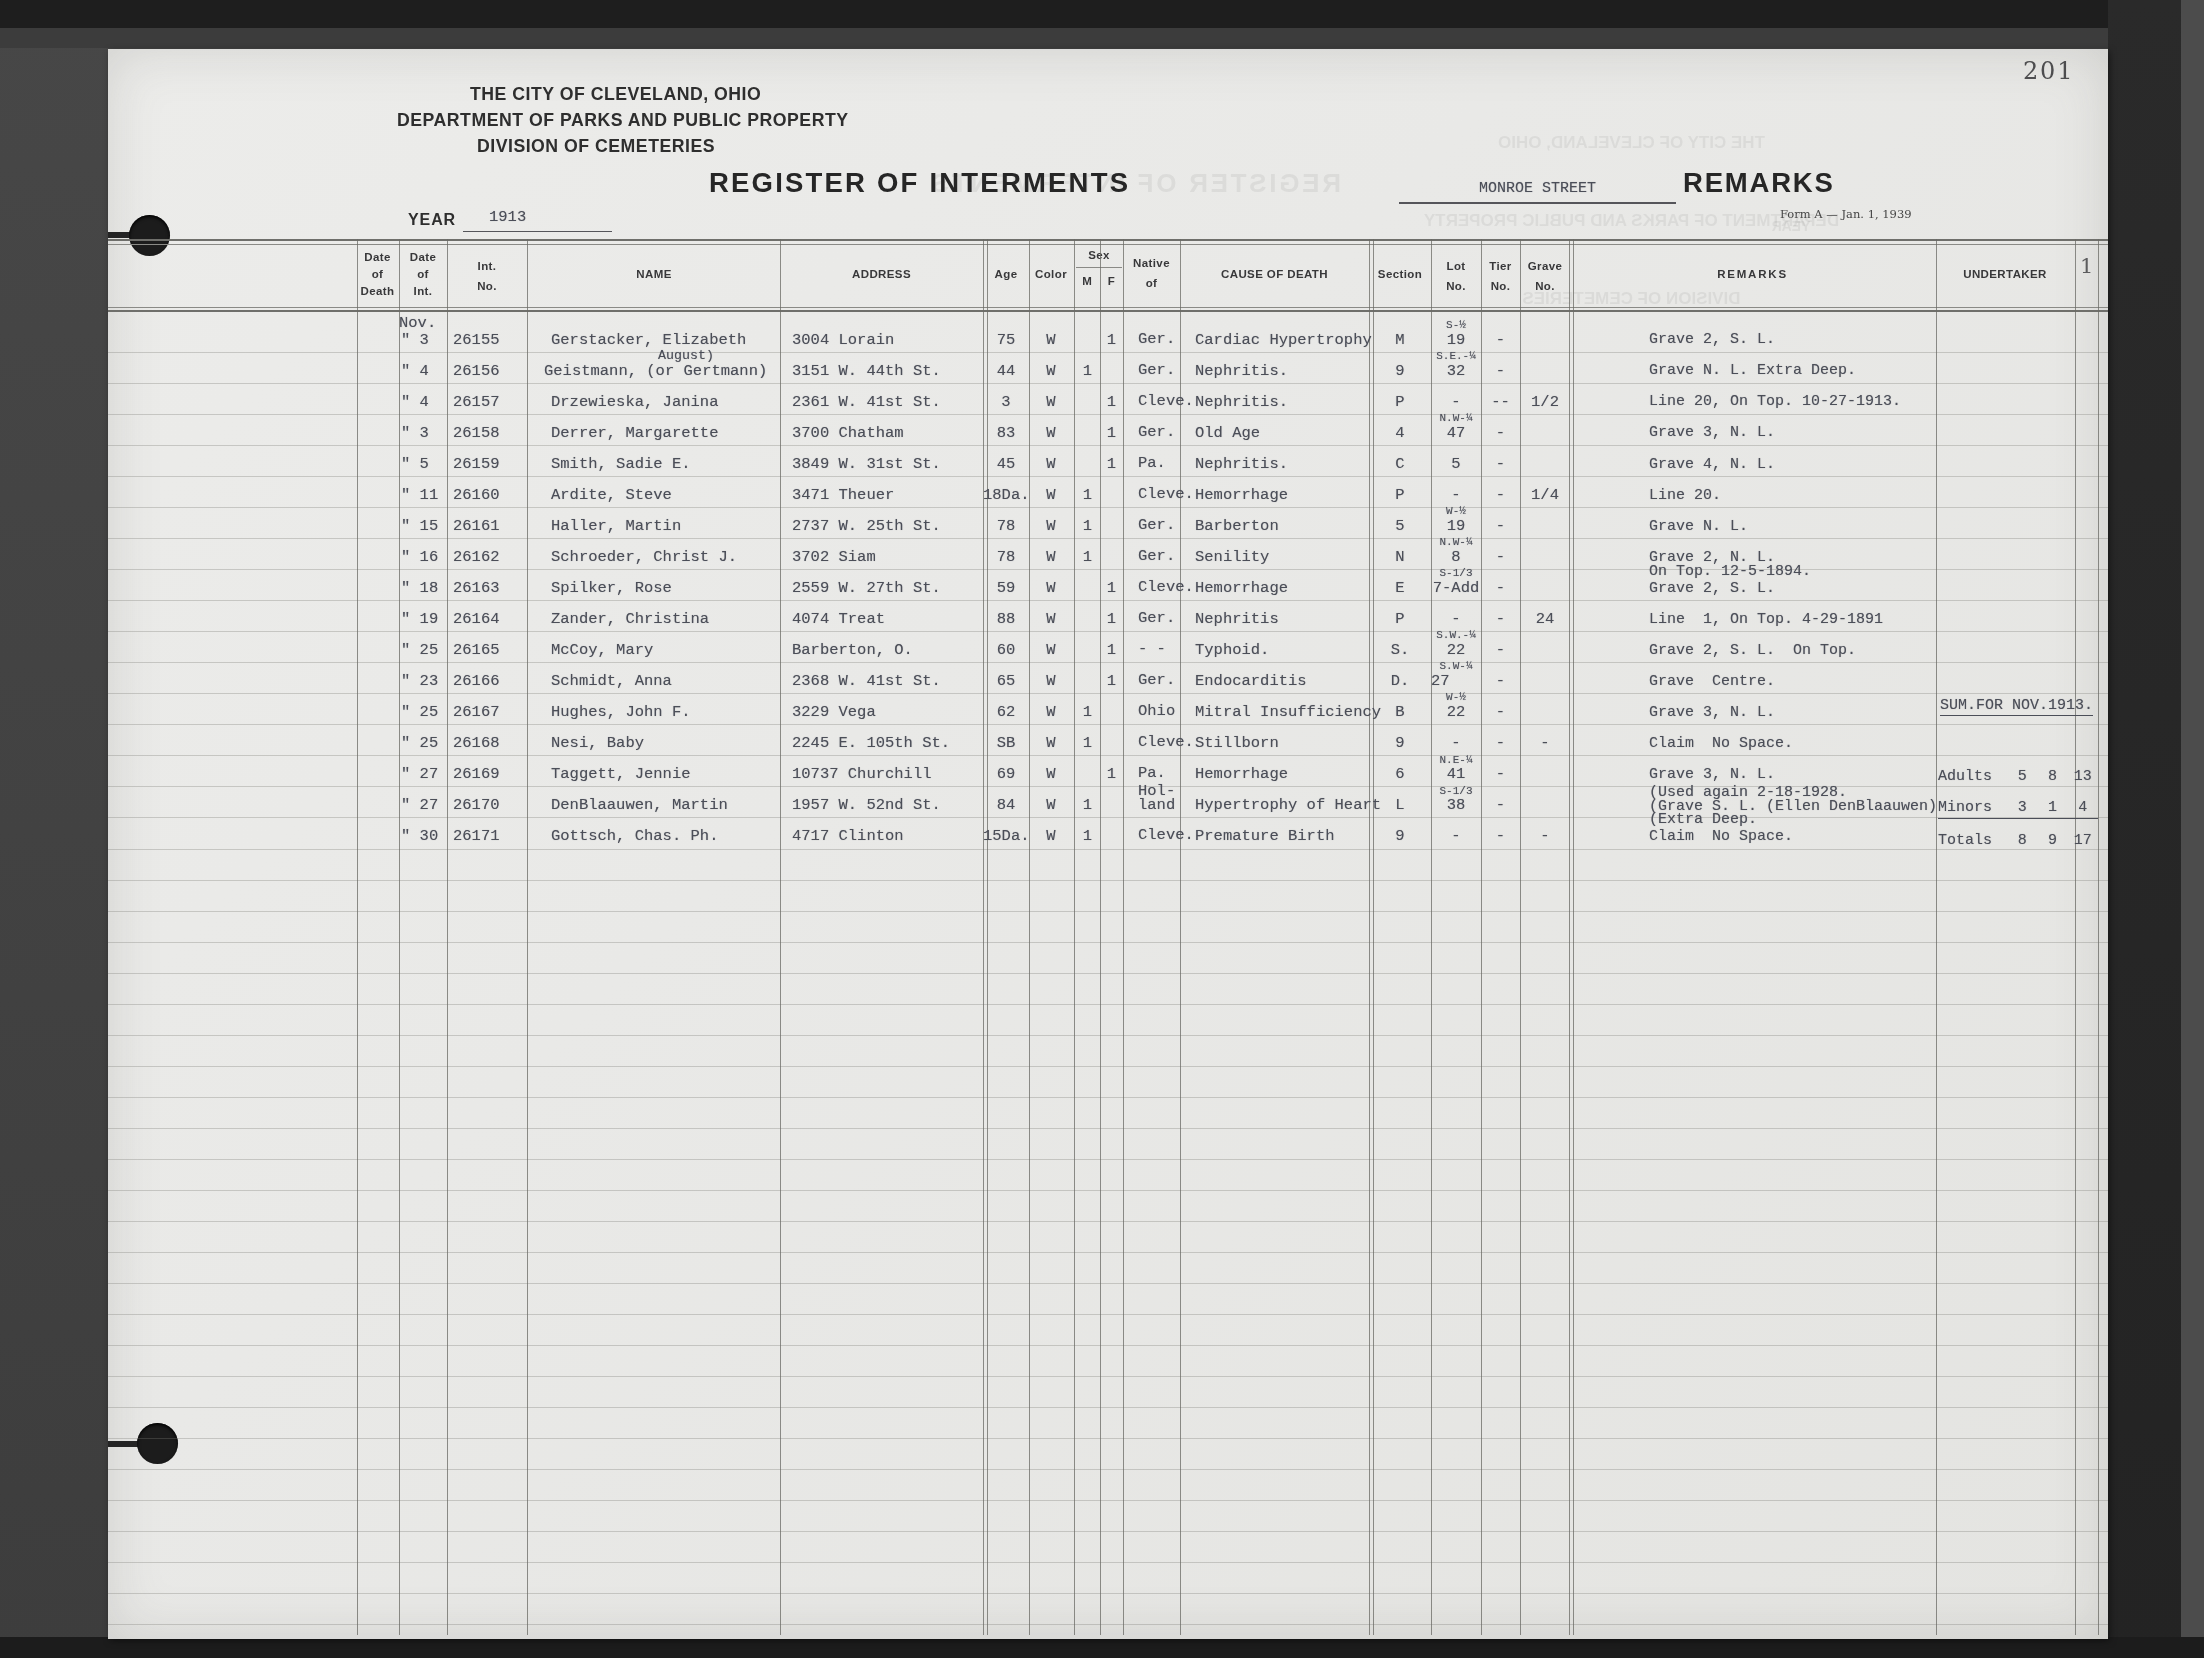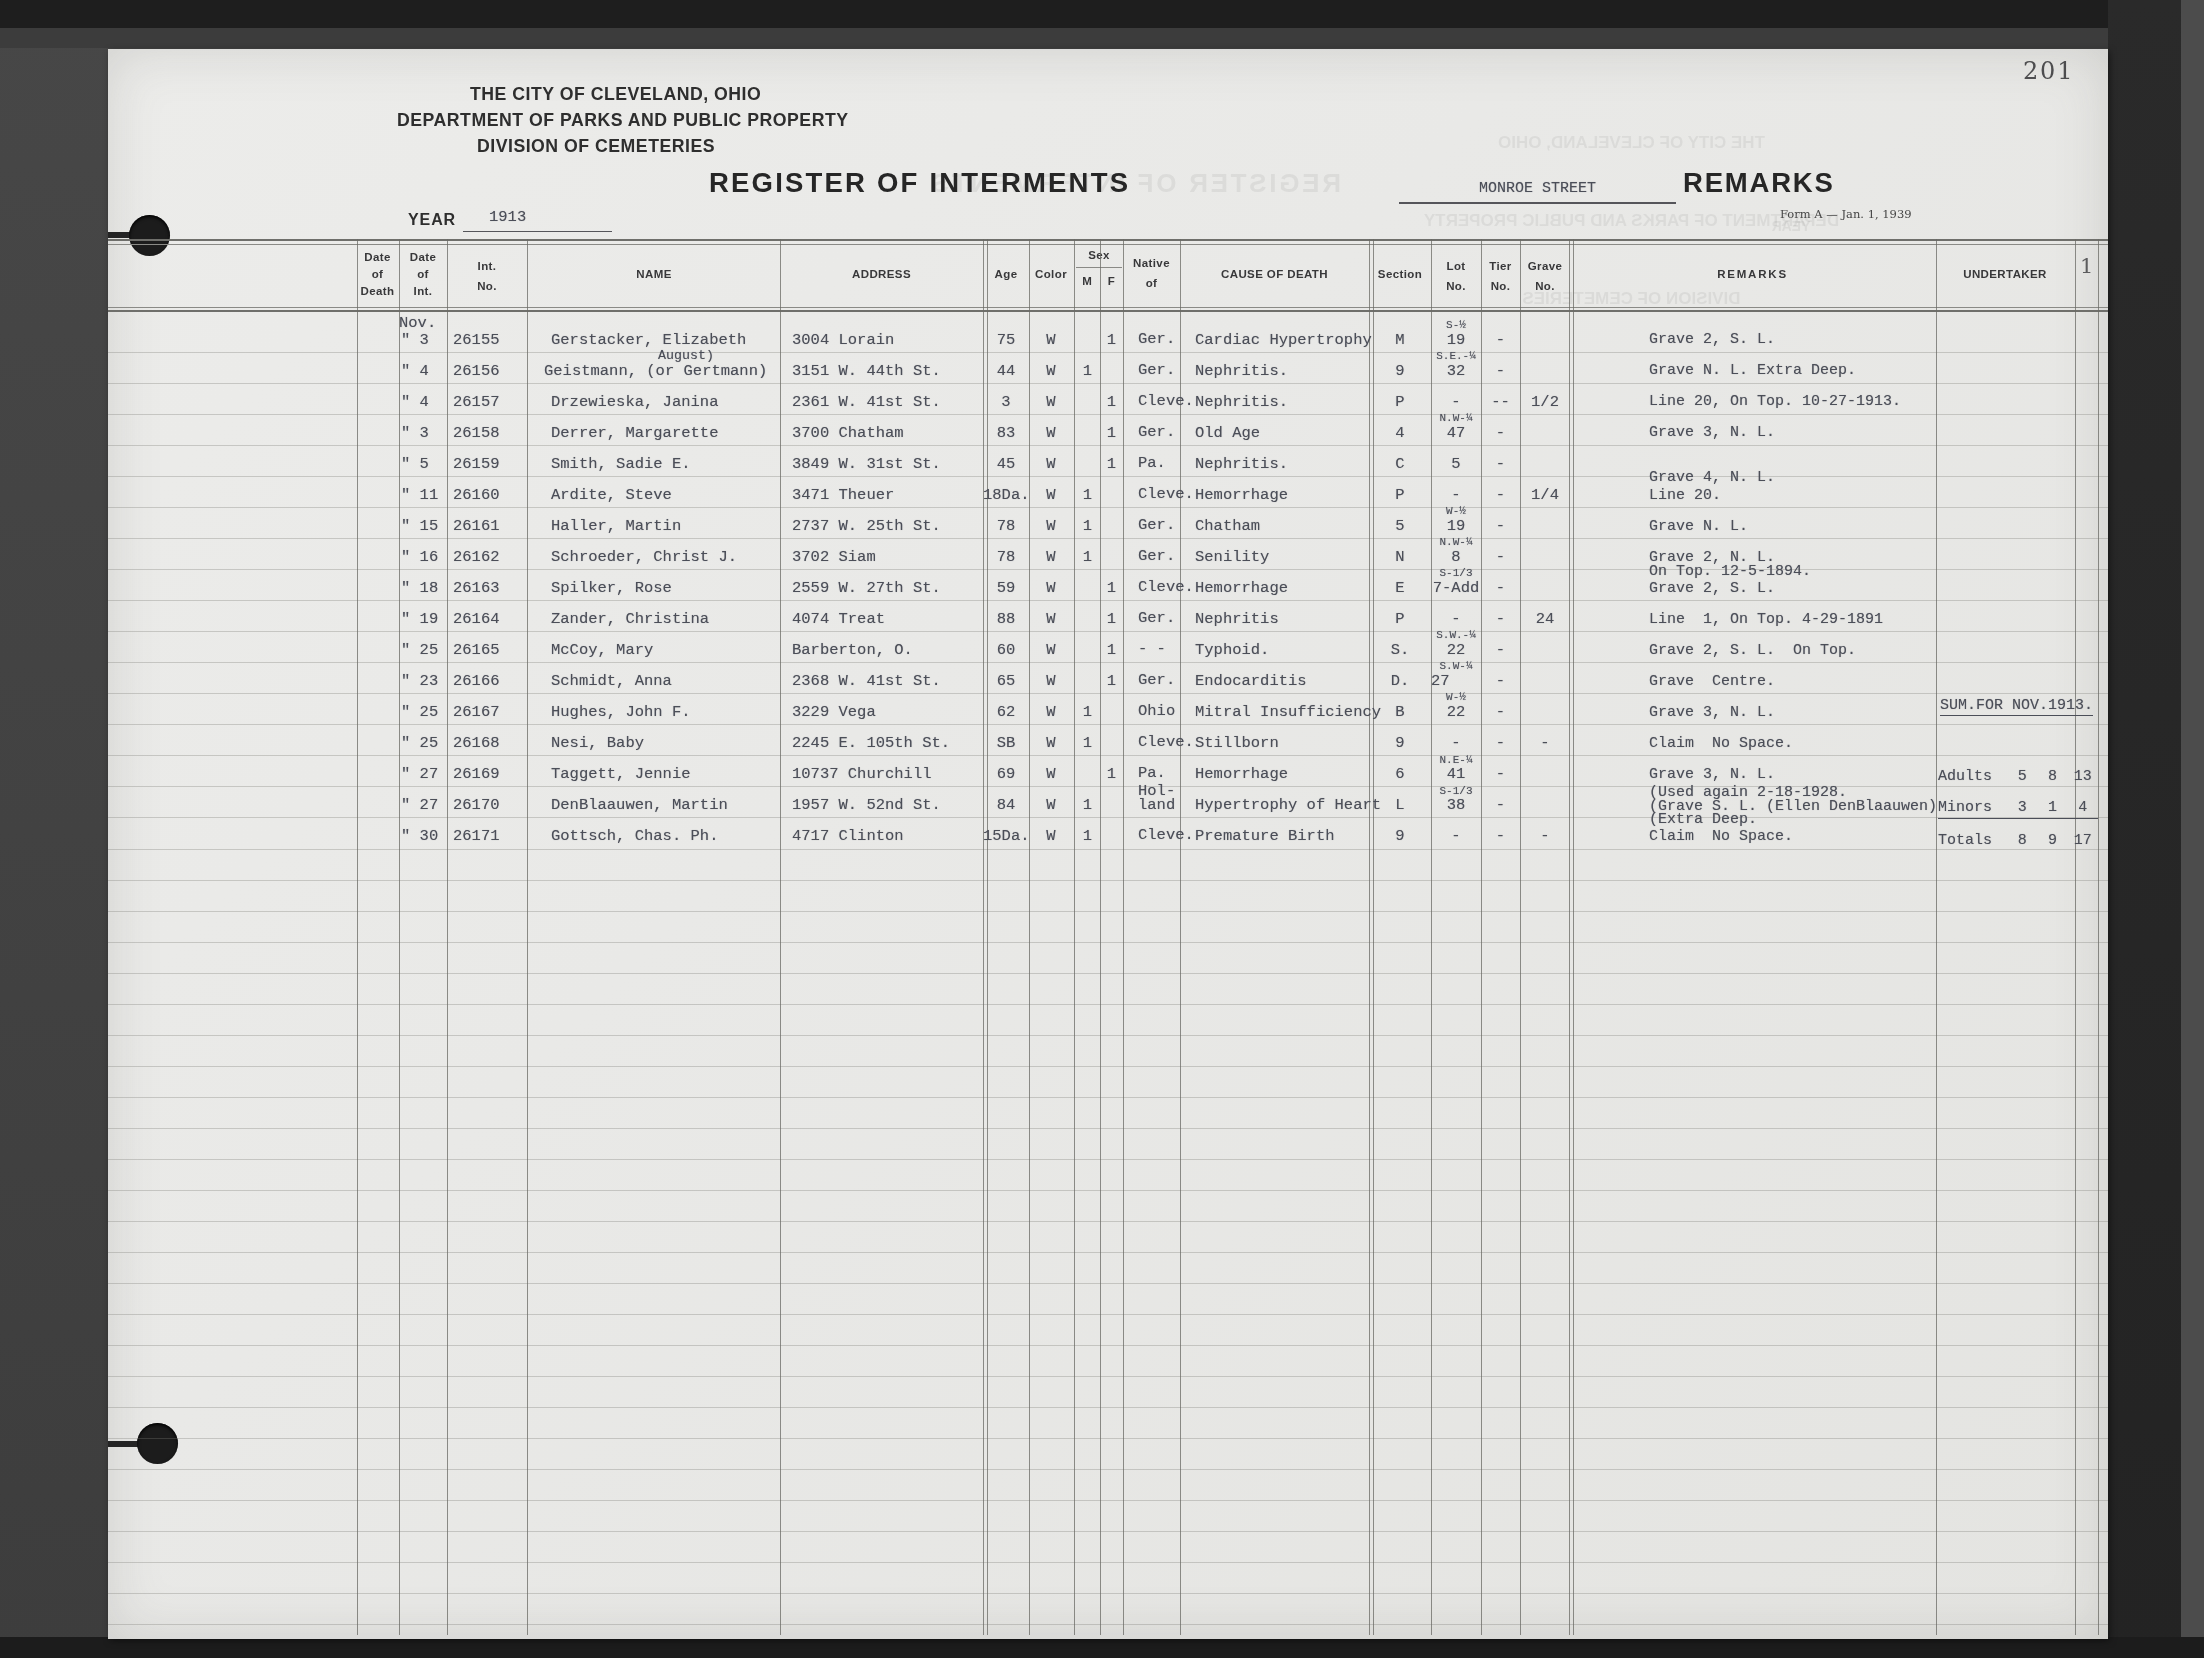--- a/index.html
+++ b/index.html
@@ -229,21 +229,21 @@
       <div class="t" style="left:551px;top:456px;">Smith, Sadie E.</div>
       <div class="t" style="left:792px;top:456px;">3849 W. 31st St.</div>
       <div class="t" style="left:983px;top:456px;width:46px;text-align:center;">45</div>
       <div class="t" style="left:1029px;top:456px;width:44px;text-align:center;">W</div>
       <div class="t" style="left:1100px;top:456px;width:23px;text-align:center;">1</div>
       <div class="t" style="left:1138px;top:456px;line-height:14px;"><div>Pa.</div></div>
       <div class="t" style="left:1195px;top:456px;">Nephritis.</div>
       <div class="t" style="left:1369px;top:456px;width:62px;text-align:center;">C</div>
       <div class="t" style="left:1431px;top:456px;width:50px;text-align:center;">5</div>
       <div class="t" style="left:1481px;top:456px;width:39px;text-align:center;">-</div>
-      <div class="t" style="left:1649px;top:458px;line-height:13.7px;font-size:15px;margin-top:13px;"><div>Grave 4, N. L.</div></div>
+      <div class="t" style="left:1649px;top:458px;line-height:13.7px;font-size:15px;"><div>Grave 4, N. L.</div></div>
       <div class="t" style="left:401px;top:487px;">" 11</div>
       <div class="t" style="left:453px;top:487px;">26160</div>
       <div class="t" style="left:551px;top:487px;">Ardite, Steve</div>
       <div class="t" style="left:792px;top:487px;">3471 Theuer</div>
       <div class="t" style="left:983px;top:487px;width:46px;text-align:center;">18Da.</div>
       <div class="t" style="left:1029px;top:487px;width:44px;text-align:center;">W</div>
       <div class="t" style="left:1074px;top:487px;width:26.6px;text-align:center;">1</div>
       <div class="t" style="left:1138px;top:487px;line-height:14px;"><div>Cleve.</div></div>
       <div class="t" style="left:1195px;top:487px;">Hemorrhage</div>
       <div class="t" style="left:1369px;top:487px;width:62px;text-align:center;">P</div>
@@ -252,21 +252,21 @@
       <div class="t" style="left:1520px;top:487px;width:50px;text-align:center;">1/4</div>
       <div class="t" style="left:1649px;top:489px;line-height:13.7px;font-size:15px;"><div>Line 20.</div></div>
       <div class="t" style="left:401px;top:518px;">" 15</div>
       <div class="t" style="left:453px;top:518px;">26161</div>
       <div class="t" style="left:551px;top:518px;">Haller, Martin</div>
       <div class="t" style="left:792px;top:518px;">2737 W. 25th St.</div>
       <div class="t" style="left:983px;top:518px;width:46px;text-align:center;">78</div>
       <div class="t" style="left:1029px;top:518px;width:44px;text-align:center;">W</div>
       <div class="t" style="left:1074px;top:518px;width:26.6px;text-align:center;">1</div>
       <div class="t" style="left:1138px;top:518px;line-height:14px;"><div>Ger.</div></div>
-      <div class="t" style="left:1195px;top:518px;">Chatham</div>
+      <div class="t" style="left:1195px;top:518px;">Barberton</div>
       <div class="t" style="left:1369px;top:518px;width:62px;text-align:center;">5</div>
       <div class="t tsm" style="left:1426px;top:506px;width:60px;text-align:center;">W-½</div>
       <div class="t" style="left:1431px;top:518px;width:50px;text-align:center;">19</div>
       <div class="t" style="left:1481px;top:518px;width:39px;text-align:center;">-</div>
       <div class="t" style="left:1649px;top:520px;line-height:13.7px;font-size:15px;"><div>Grave N. L.</div></div>
       <div class="t" style="left:401px;top:549px;">" 16</div>
       <div class="t" style="left:453px;top:549px;">26162</div>
       <div class="t" style="left:551px;top:549px;">Schroeder, Christ J.</div>
       <div class="t" style="left:792px;top:549px;">3702 Siam</div>
       <div class="t" style="left:983px;top:549px;width:46px;text-align:center;">78</div>

